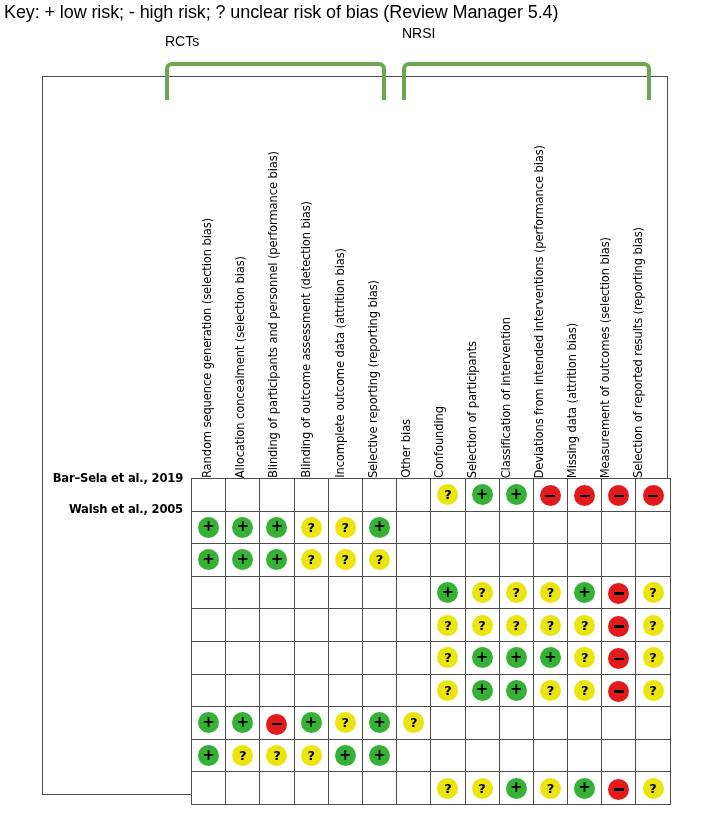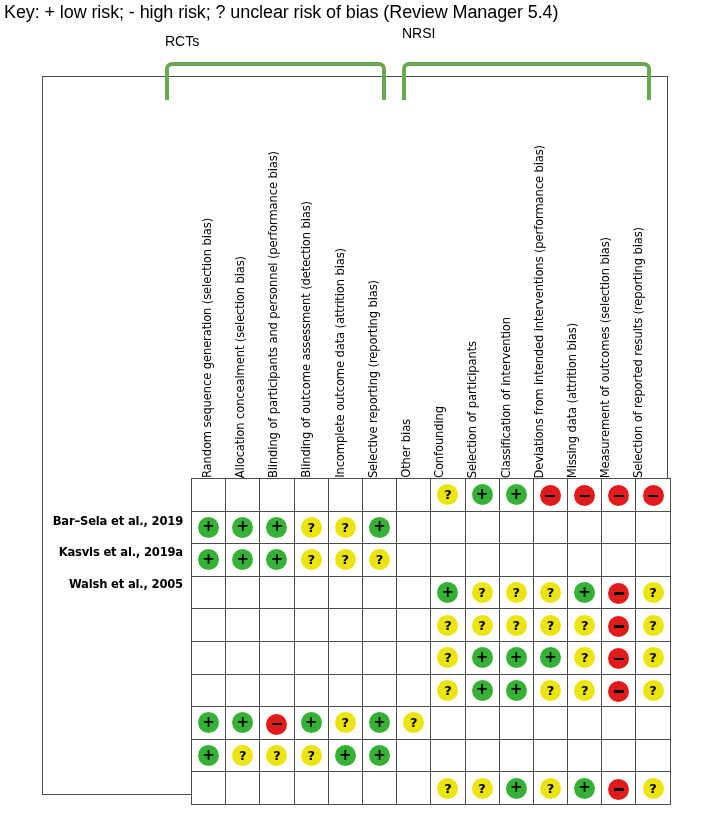--- a/index.html
+++ b/index.html
@@ -111,21 +111,21 @@
     padding: 0;
     text-align: center;
     vertical-align: middle;
     background: #ffffff;
   }
 
   
   #row-labels {
     position: absolute;
     left: 46px;
-    top: 505px;
+    top: 462px;
     width: 141px;
     z-index: 3;
   }
   .row-label {
     height: 31.6px;
     display: flex;
     align-items: center;
     justify-content: flex-end;
     font-size: 11.6px;
     font-weight: bold;
@@ -216,21 +216,20 @@
     <div class="col-header" style="left: 398.4px;">
       <span>Measurement of outcomes (selection bias)</span>
     </div>
     <div class="col-header" style="left: 431.6px;">
       <span>Selection of reported results (reporting bias)</span>
     </div>
   </div>
 
 <div id="row-labels">
     <div class="row-label">Bar–Sela et al., 2019</div>
-    <div class="row-label">Kasvis et al., 2019a</div>
     <div class="row-label">Walsh et al., 2005</div>
   </div>
 
 <table id="grid">
   <tbody>
       <tr>
         <td></td>
         <td></td>
         <td></td>
         <td></td>

